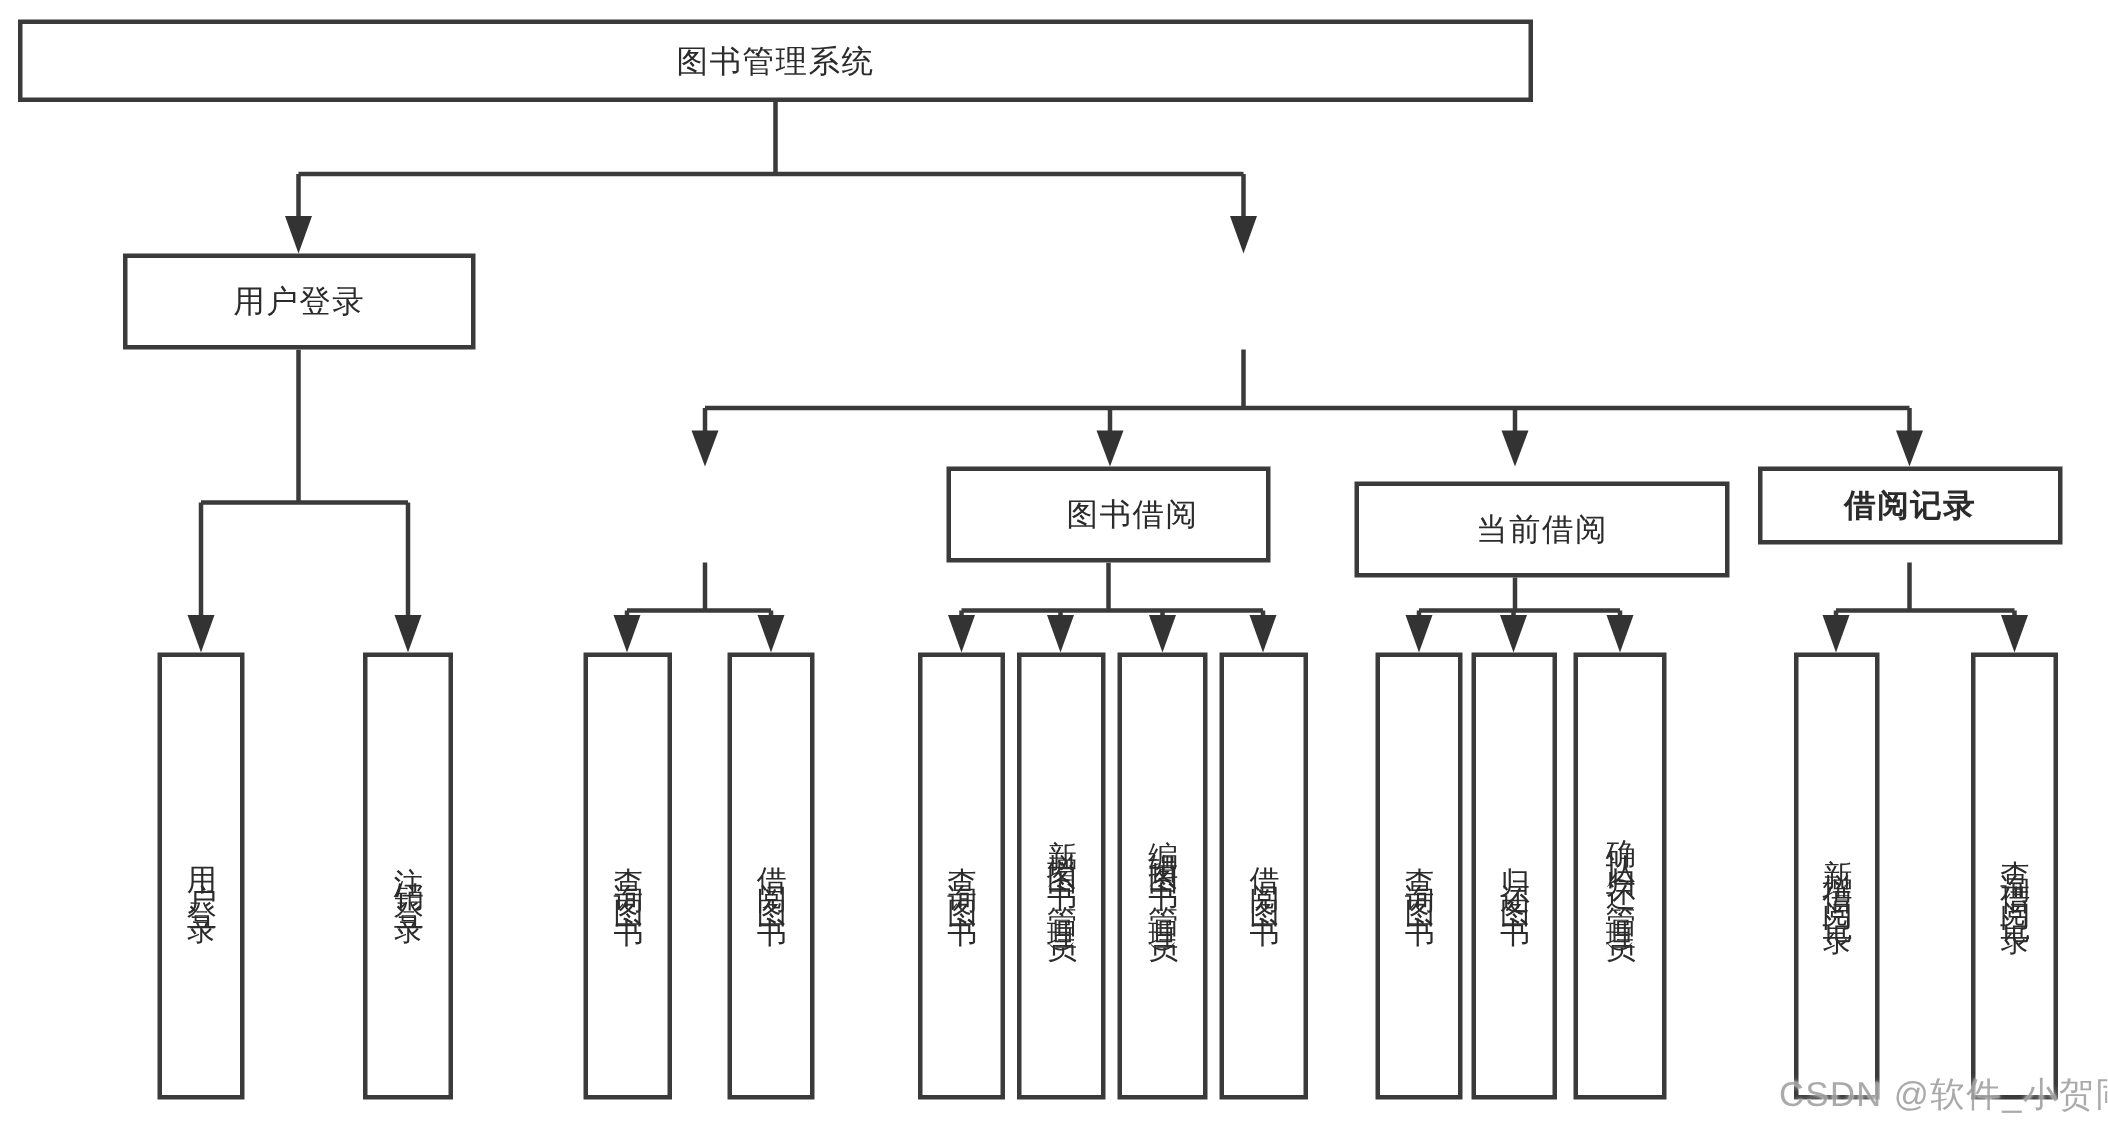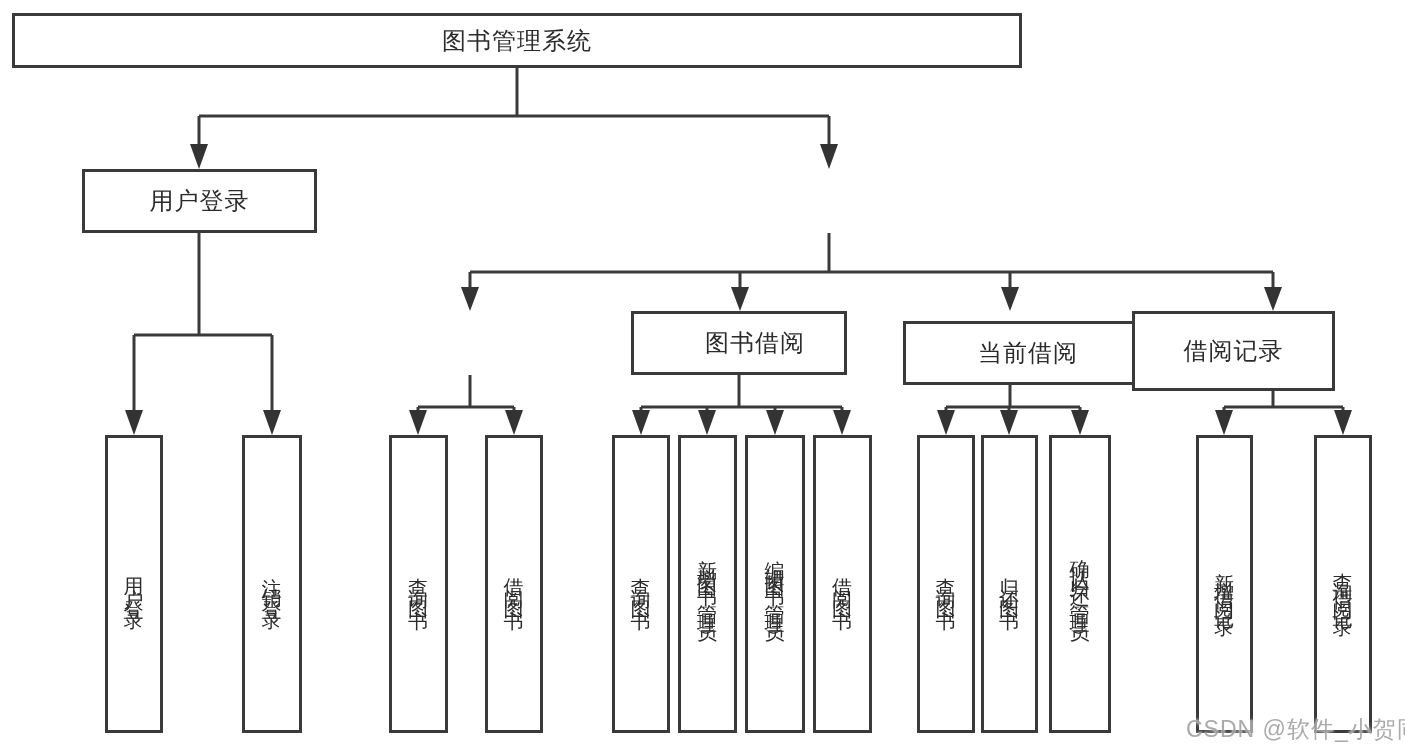--- a/index.html
+++ b/index.html
@@ -28,21 +28,21 @@
     box-sizing: border-box;
     background: #ffffff;
     border: 3px solid #3a3a3a;
     display: flex;
     align-items: center;
     justify-content: center;
     z-index: 2;
   }
   .node.root { border-width: 3px; }
   .hlabel {
-    font-size: 24px;
+    font-size: 21px;
     color: #2b2b2b;
     letter-spacing: 1px;
     white-space: nowrap;
   }
   .leaf {
     position: absolute;
     box-sizing: border-box;
     background: #ffffff;
     border: 3px solid #3a3a3a;
     display: flex;
@@ -151,21 +151,21 @@
   <div class="node" style="left:82px; top:169px; width:235px; height:64px;">
     <span class="hlabel">用户登录</span>
   </div>
 
   <div class="node" style="left:631px; top:311px; width:216px; height:64px;padding-left:32px;">
     <span class="hlabel">图书借阅</span>
   </div>
   <div class="node" style="left:903px; top:321px; width:250px; height:64px;">
     <span class="hlabel">当前借阅</span>
   </div>
-  <div class="node" style="left:1132px; top:311px; width:203px; height:80px;">
+  <div class="node" style="left:1172px; top:311px; width:203px; height:52px;font-weight:bold;">
     <span class="hlabel">借阅记录</span>
   </div>
 
   <div class="leaf" style="left:105px; top:435px; width:58px; height:298px;">
     <span class="vlabel">用户登录</span>
   </div>
   <div class="leaf" style="left:242px; top:435px; width:60px; height:298px;">
     <span class="vlabel">注销登录</span>
   </div>
 

